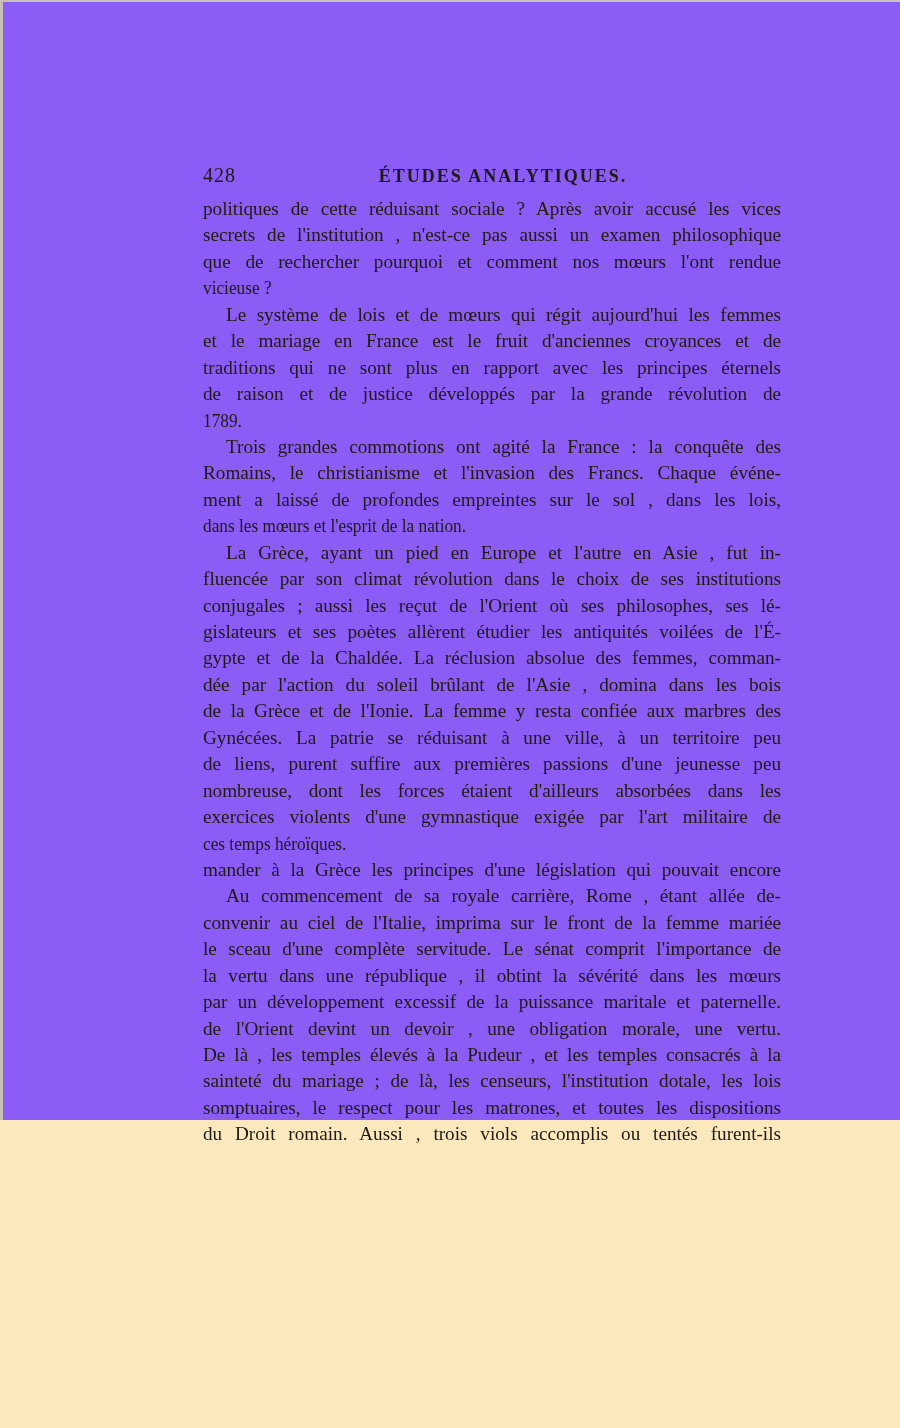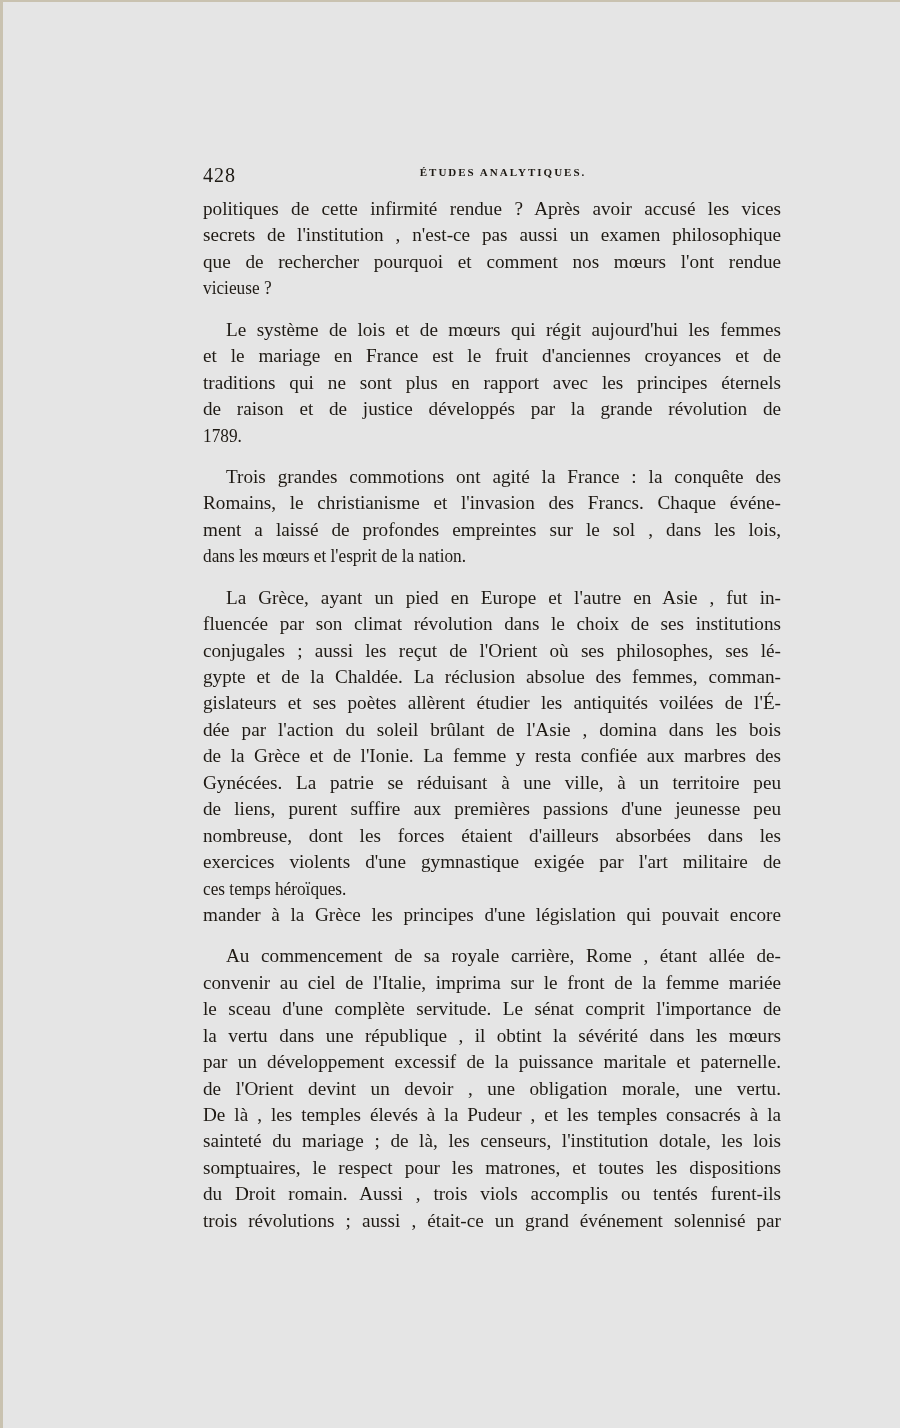--- a/index.html
+++ b/index.html
@@ -2,68 +2,68 @@
 <html><head>
 <meta charset="utf-8">
 <style>
   html, body { margin: 0; padding: 0; }
   body {
     width: 900px; height: 1428px; overflow: hidden;
     background: #fbe9bd;
     position: relative;
   }
   .page {
-    position: absolute; left: 0; top: 0; width: 900px; height: 1428px;
-    background: #e5e5e5;
+    position: absolute; left: 0; top: 0; width: 900px; height: 1120px;
+    background: #8b5cf6;
     border-left: 3px solid #c9c2b0;
     border-top: 2px solid #c9c2b0;
     box-sizing: border-box;
   }
   .header {
     position: absolute; left: 200px; top: 162px; width: 578px; height: 24px;
     font-family: "Liberation Serif", serif;
     color: #1e1a14;
   }
   .page-number {
     position: absolute; left: 0; top: 0;
     font-size: 20px; letter-spacing: 1px;
   }
   .running-title {
     position: absolute; left: 0; right: 0; top: 2px; text-align: center;
-    font-size: 11px; font-weight: bold; letter-spacing: 2px;
+    font-size: 18px; font-weight: bold; letter-spacing: 2px;
     padding-left: 22px;
   }
   .body-text {
     position: absolute; left: 200px; top: 194px; width: 578px;
   }
   .line {
     display: block; height: 26.45px; line-height: 26.45px;
     font-family: "Liberation Serif", serif;
     font-size: 19.2px; color: #1f1a14;
     text-align: justify; text-align-last: justify;
     white-space: nowrap; overflow: visible;
     transform-origin: left center;
     font-stretch: condensed;
   }
   .line.last { text-align-last: left; }
-  .line.indent { padding-left: 23px; margin-top: 15px; }
+  .line.indent { padding-left: 23px; }
 </style>
 </head>
 <body>
 
 <div class="page">
   <div class="header">
     <span class="page-number">428</span>
     <span class="running-title">ÉTUDES ANALYTIQUES.</span>
   </div>
 
   <div class="body-text">
 
     <div>
-      <span class="line">politiques de cette infirmité rendue ? Après avoir accusé les vices</span>
+      <span class="line">politiques de cette réduisant sociale ? Après avoir accusé les vices</span>
       <span class="line">secrets de l'institution , n'est-ce pas aussi un examen philosophique</span>
       <span class="line">que de rechercher pourquoi et comment nos mœurs l'ont rendue</span>
       <span class="line last" style="transform: scaleX(0.9); padding-left: 0px;">vicieuse ?</span>
     </div>
 
     <div>
       <span class="line indent">Le système de lois et de mœurs qui régit aujourd'hui les femmes</span>
       <span class="line">et le mariage en France est le fruit d'anciennes croyances et de</span>
       <span class="line">traditions qui ne sont plus en rapport avec les principes éternels</span>
       <span class="line">de raison et de justice développés par la grande révolution de</span>
@@ -74,22 +74,22 @@
       <span class="line indent">Trois grandes commotions ont agité la France : la conquête des</span>
       <span class="line">Romains, le christianisme et l'invasion des Francs. Chaque événe-</span>
       <span class="line">ment a laissé de profondes empreintes sur le sol , dans les lois,</span>
       <span class="line last" style="transform: scaleX(0.9); padding-left: 0px;">dans les mœurs et l'esprit de la nation.</span>
     </div>
 
     <div>
       <span class="line indent">La Grèce, ayant un pied en Europe et l'autre en Asie , fut in-</span>
       <span class="line">fluencée par son climat révolution dans le choix de ses institutions</span>
       <span class="line">conjugales ; aussi les reçut de l'Orient où ses philosophes, ses lé-</span>
+      <span class="line">gislateurs et ses poètes allèrent étudier les antiquités voilées de l'É-</span>
       <span class="line">gypte et de la Chaldée. La réclusion absolue des femmes, comman-</span>
-      <span class="line">gislateurs et ses poètes allèrent étudier les antiquités voilées de l'É-</span>
       <span class="line">dée par l'action du soleil brûlant de l'Asie , domina dans les bois</span>
       <span class="line">de la Grèce et de l'Ionie. La femme y resta confiée aux marbres des</span>
       <span class="line">Gynécées. La patrie se réduisant à une ville, à un territoire peu</span>
       <span class="line">de liens, purent suffire aux premières passions d'une jeunesse peu</span>
       <span class="line">nombreuse, dont les forces étaient d'ailleurs absorbées dans les</span>
       <span class="line">exercices violents d'une gymnastique exigée par l'art militaire de</span>
       <span class="line last" style="transform: scaleX(0.9); padding-left: 0px;">ces temps héroïques.</span>
     </div>
 
     <div>
@@ -97,16 +97,15 @@
       <span class="line indent">Au commencement de sa royale carrière, Rome , étant allée de-</span>
       <span class="line">convenir au ciel de l'Italie, imprima sur le front de la femme mariée</span>
       <span class="line">le sceau d'une complète servitude. Le sénat comprit l'importance de</span>
       <span class="line">la vertu dans une république , il obtint la sévérité dans les mœurs</span>
       <span class="line">par un développement excessif de la puissance maritale et paternelle.</span>
       <span class="line">de l'Orient devint un devoir , une obligation morale, une vertu.</span>
       <span class="line">De là , les temples élevés à la Pudeur , et les temples consacrés à la</span>
       <span class="line">sainteté du mariage ; de là, les censeurs, l'institution dotale, les lois</span>
       <span class="line">somptuaires, le respect pour les matrones, et toutes les dispositions</span>
       <span class="line">du Droit romain. Aussi , trois viols accomplis ou tentés furent-ils</span>
-      <span class="line">trois révolutions ; aussi , était-ce un grand événement solennisé par</span>
     </div>
   </div>
 </div>
 
 </body></html>

